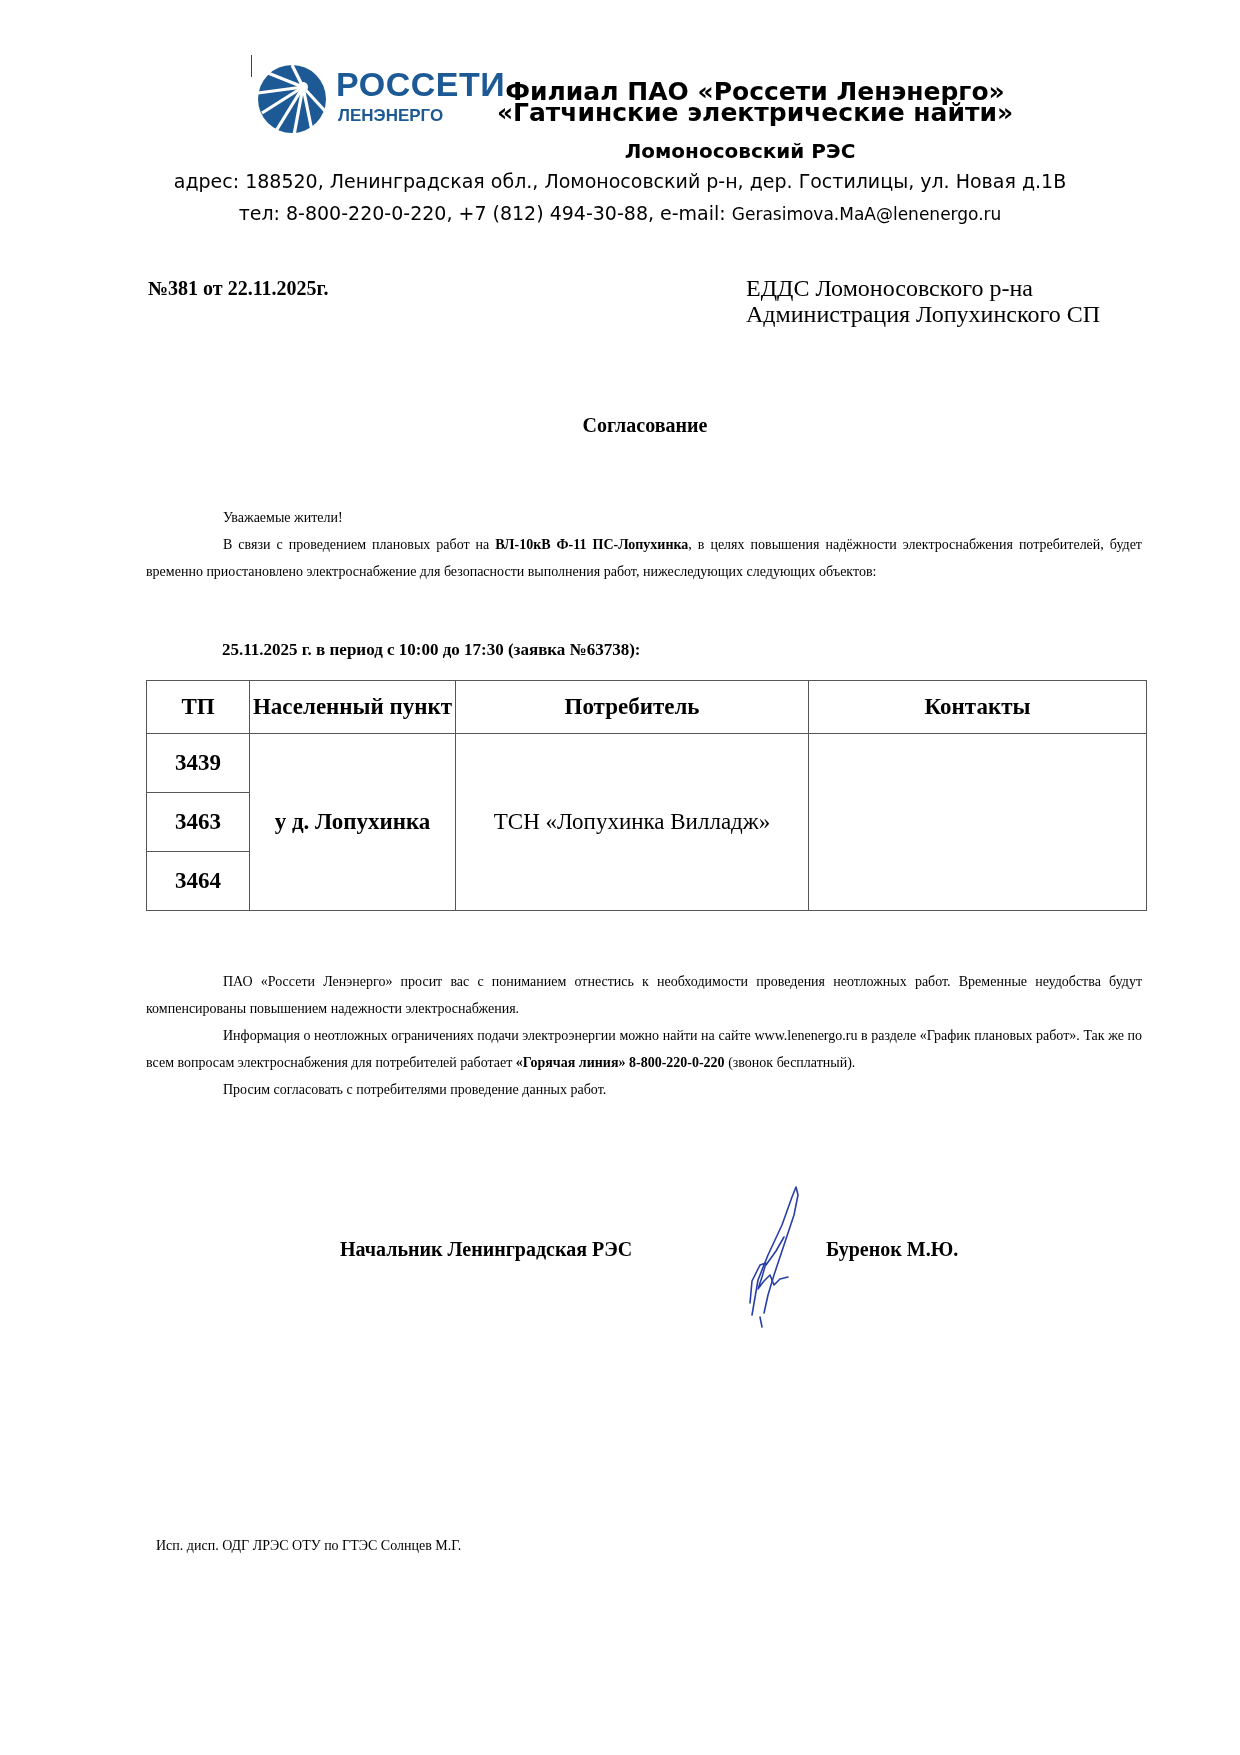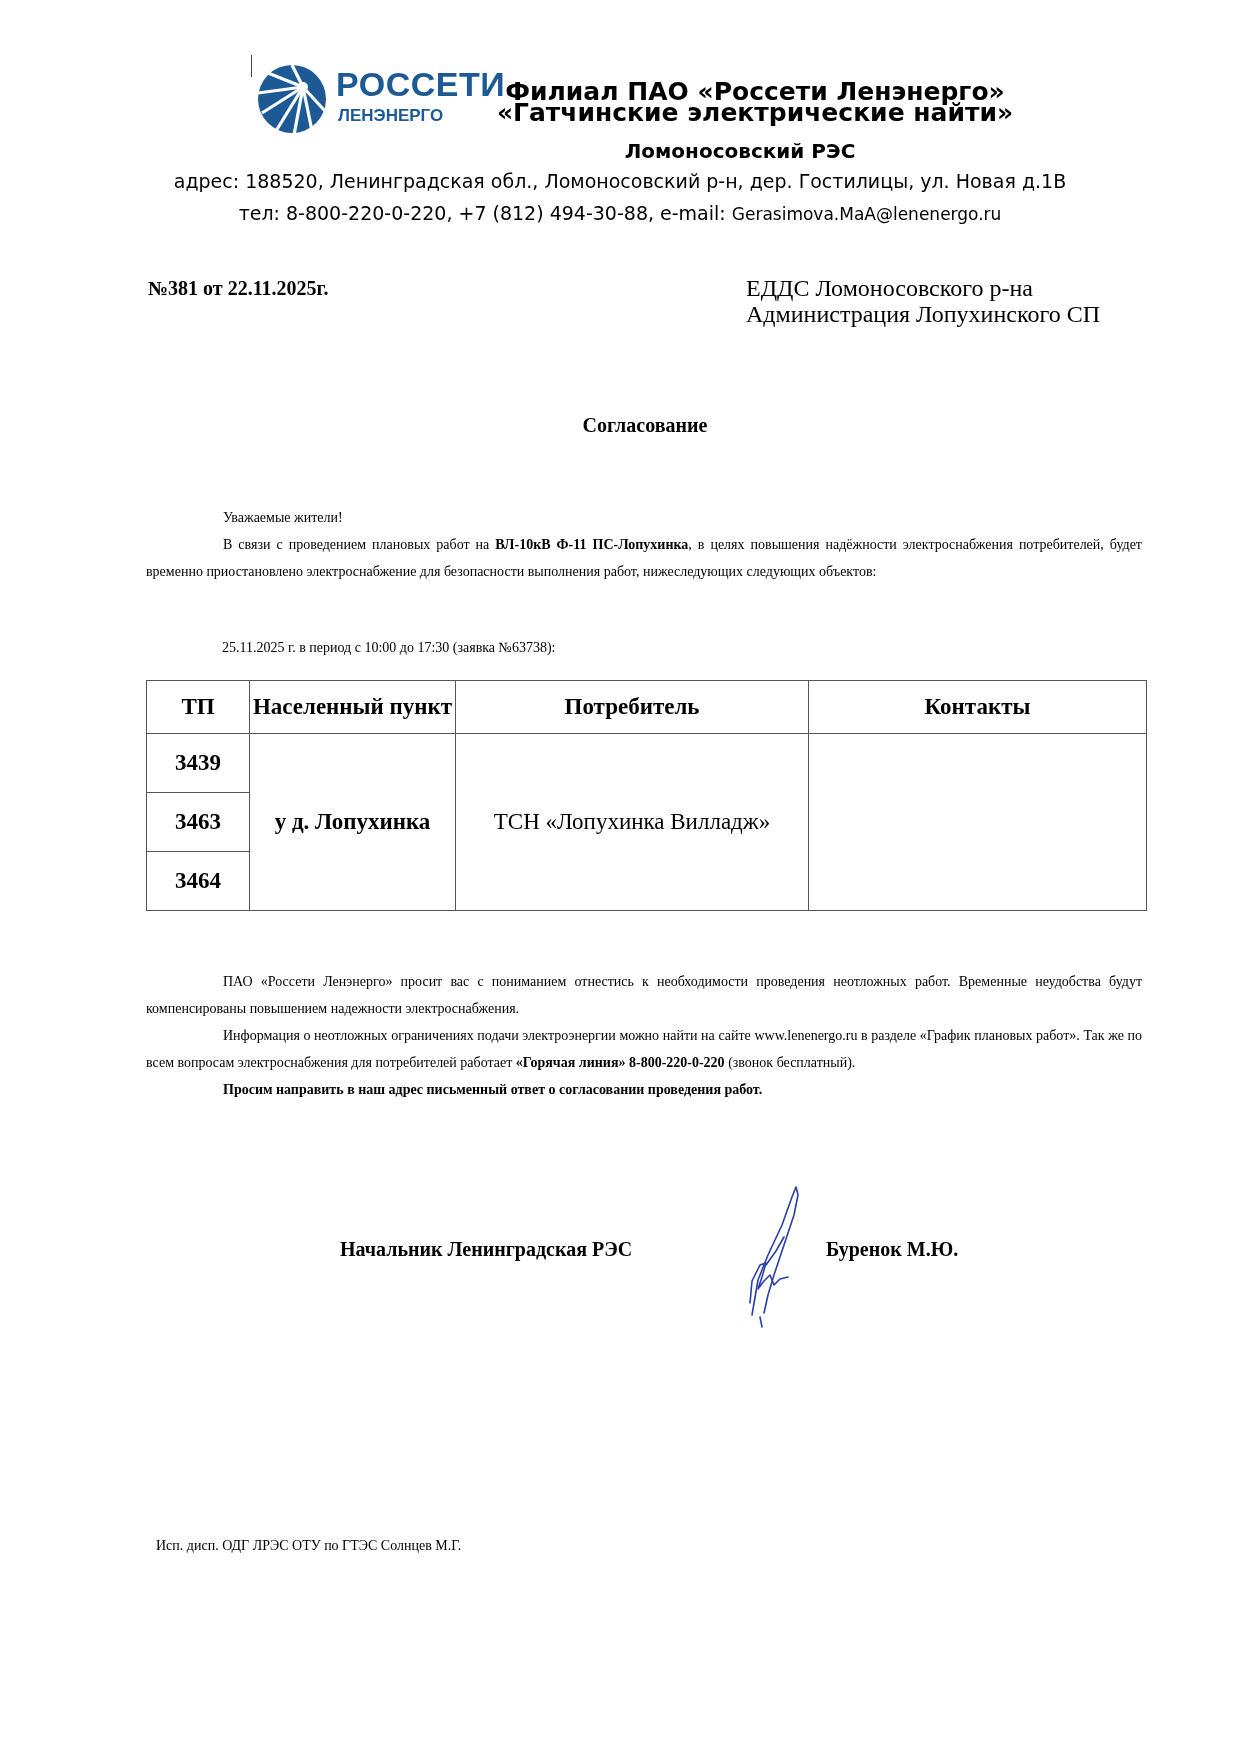--- a/index.html
+++ b/index.html
@@ -25,21 +25,21 @@
   .docnum { left: 148px; top: 277px; font-size: 20px; font-weight: bold; }
   .addressee { left: 746px; top: 275px; font-size: 24px; line-height: 26px; }
 
   .title { left: 0; width: 1290px; text-align: center; top: 414px; font-size: 20px; font-weight: bold; }
 
   .body { left: 146px; width: 996px; font-size: 14px; line-height: 27px; text-align: justify; }
   .indent { text-indent: 77px; }
   .p-greet { top: 504px; }
   .p-main { top: 531px; }
 
-  .date-line { left: 222px; top: 640px; font-size: 14px; font-weight: normal; }
+  .date-line { left: 222px; top: 640px; font-size: 17px; font-weight: bold; }
 
   table.tp { position: absolute; left: 146px; top: 680px; border-collapse: collapse; font-size: 23px; }
   table.tp td, table.tp th { border: 1.5px solid #555; text-align: center; vertical-align: middle; padding: 0; }
   table.tp th { font-weight: bold; height: 52px; line-height: 20px; }
   table.tp td.tpnum { font-weight: bold; height: 58px; }
   .bold { font-weight: bold; }
 
   .p-closing { top: 968px; }
   .signrow { top: 1238px; font-size: 20px; font-weight: bold; }
   .sign-title { left: 340px; }
@@ -117,21 +117,21 @@
     </tr>
     <tr>
       <td class="tpnum">3464</td>
     </tr>
   </tbody>
 </table>
 
 <div class="abs body serif p-closing">
   <div class="indent">ПАО «Россети Ленэнерго» просит вас с пониманием отнестись к необходимости проведения неотложных работ. Временные неудобства будут компенсированы повышением надежности электроснабжения.</div>
   <div class="indent"><span>Информация о неотложных ограничениях подачи электроэнергии можно найти на сайте www.lenenergo.ru в разделе «График плановых работ». Так же по всем вопросам электроснабжения для потребителей работает </span><span class="bold">«Горячая линия» 8-800-220-0-220</span><span> (звонок бесплатный).</span></div>
-  <div class="indent bold">Просим направить в наш адрес письменный ответ о согласовании проведения работ.</div>
+  <div class="indent">Просим согласовать с потребителями проведение данных работ.</div>
 </div>
 
 <div class="abs signrow sign-title serif">Начальник Ленинградская РЭС</div>
 <svg class="abs signature" viewBox="0 0 80 145">
   <g fill="none" stroke="#2a3fa8" stroke-width="1.6" stroke-linecap="round" stroke-linejoin="round">
     <path d="M12 130 L18 95 L28 70 L42 40 L52 12 L56 2 L58 10 L54 30 L44 60 L34 90 L28 110 L24 128"></path>
     <path d="M10 118 L12 96 L20 80 L26 78 L22 92 L18 104 L24 96 L30 90 L34 100 L40 94 L48 92"></path>
     <path d="M26 80 L36 66 L44 52"></path>
     <path d="M20 132 L22 142"></path>
   </g>

